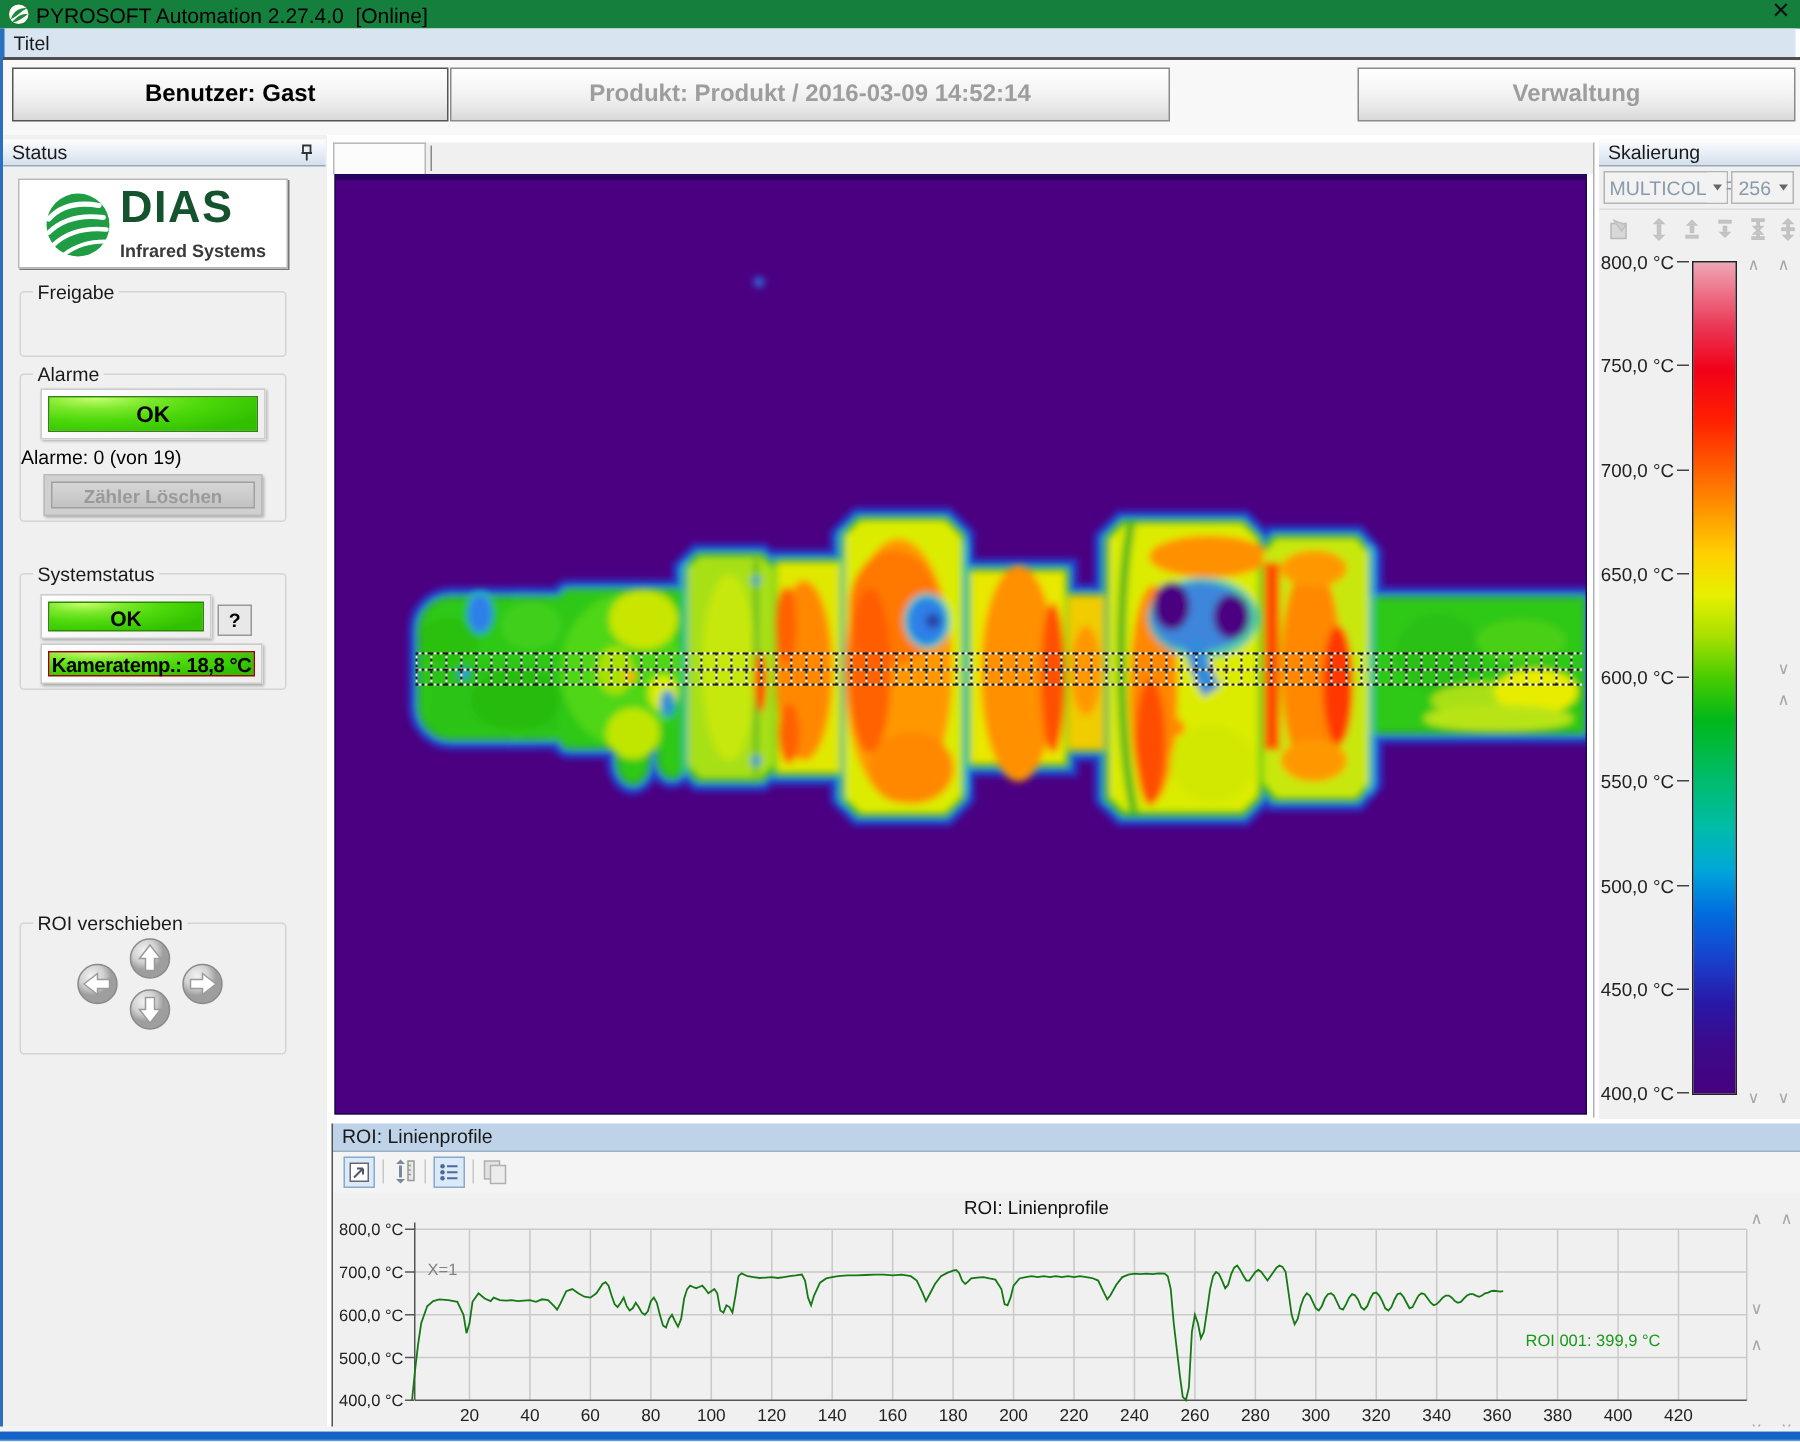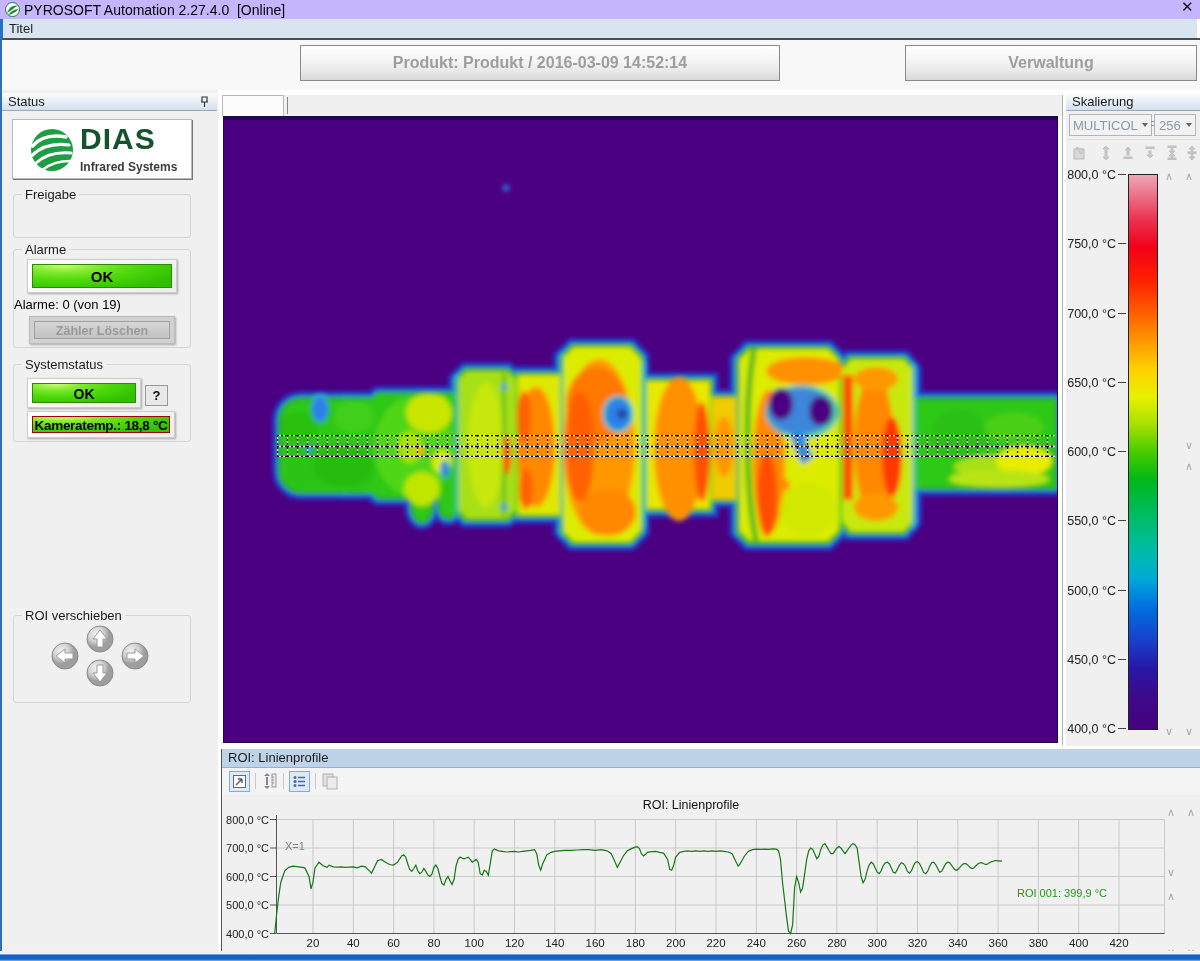--- a/index.html
+++ b/index.html
@@ -1,20 +1,20 @@
 <!DOCTYPE html>
 <html><head>
 <meta charset="utf-8">
 <style>
 * { margin:0; padding:0; box-sizing:border-box; }
 html,body { width:1200px; height:961px; overflow:hidden; }
 body { font-family:"Liberation Sans", sans-serif; background:#ffffff; position:relative; }
 .abs { position:absolute; }
 
-#titlebar { left:0; top:0; width:1200px; height:19px; background:#c4b5fd; }
+#titlebar { left:0; top:0; width:1200px; height:19px; background:#15803d; }
 #titletext { left:24px; top:2px; font-size:14px; color:#000; }
 #closex { left:1181px; top:-2px; font-size:15px; color:#111; }
 #menubar { left:1px; top:19px; width:1196px; height:19px; background:#d9e4f1; border-left:2px solid #2a6fc0; }
 #menubar span { position:absolute; left:6px; top:2px; font-size:13px; color:#1a1a1a; }
 #menuline { left:0px; top:38px; width:1200px; height:2px; background:#4e4e4e; }
 #btnrow { left:0; top:40px; width:1200px; height:50px; background:#f8f8f8; }
 .bigbtn { position:absolute; top:5px; height:36px; border:1px solid #8a8a8a; background:linear-gradient(#ffffff 0%,#f4f4f4 45%,#e8e8e8 75%,#d8d8d8 100%); text-align:center; font-size:16px; font-weight:bold; line-height:34px; color:#9d9d9d; box-shadow:inset 0 1px 0 #fff; }
 #btn1 { left:8px; width:291px; color:#000; border-color:#555; }
 #btn2 { left:300px; width:480px; }
 #btn3 { left:905px; width:292px; }
@@ -57,20 +57,21 @@
       <path d="M3 13 Q6 9 9 8 Q11.5 7 13.5 7.5 Q11 9.5 8.5 11 Q6 12.5 3 13Z" fill="#1c8a38"></path>
     </svg>
   <span class="abs" id="titletext">PYROSOFT Automation 2.27.4.0&nbsp; [Online]</span>
   <span class="abs" id="closex">✕</span>
 </div>
 <div class="abs" id="menubar">
     <span>Titel</span>
   </div>
 <div class="abs" id="menuline"></div>
 <div class="abs" id="btnrow">
+  <div class="bigbtn" id="btn1">Benutzer: Gast</div>
   <div class="bigbtn" id="btn2">Produkt: Produkt / 2016-03-09 14:52:14</div>
   <div class="bigbtn" id="btn3">Verwaltung</div>
 </div>
 <div class="abs" id="leftpanel">
   <div class="phead" id="statushead">Status<svg style="position:absolute;right:7px;top:3px" width="10" height="12" viewBox="0 0 10 12">
         <path d="M2 1 h5 v5 h-5 z M1 6 h7 M4.5 6 v5" stroke="#333" stroke-width="1.2" fill="none"></path>
       </svg></div>
 
   <div class="abs" style="left:10px;top:29px;width:180px;height:60px;background:#fff;border:1px solid #b8b8b8;box-shadow:1px 1px 0 #777;">
     <svg style="position:absolute;left:17px;top:8px" width="44" height="44" viewBox="0 0 44 44">
@@ -94,21 +95,21 @@
     <div class="gtitle">Alarme</div>
     <div class="gbwrap" style="left:13px;top:9px;width:150px;height:34px;">
         <div class="gface" style="font-size:15px;color:#000;line-height:24px;">OK</div>
       </div>
     <div class="abs" style="left:0;top:47px;width:178px;text-align:left;font-size:13px;font-weight:normal;color:#000;">Alarme: 0 (von 19)</div>
     <div class="gbwrap" style="left:15px;top:66px;width:146px;height:28px;background:#d0d0d0;border-color:#bbb;">
         <div class="grayface" style="font-size:12.5px;line-height:18px;">Zähler Löschen</div>
       </div>
   </div>
 
-  <div class="groupbox" style="left:11px;top:274px;width:178px;height:78px;">
+  <div class="groupbox" style="left:11px;top:292px;width:178px;height:78px;">
     <div class="gtitle">Systemstatus</div>
     <div class="gbwrap" style="left:13px;top:13px;width:114px;height:30px;">
         <div class="gface" style="font-size:14px;color:#000;line-height:20px;">OK</div>
       </div>
     <div class="abs" style="left:131px;top:20px;width:23px;height:21px;background:#e8e8e8;border:1px solid #999;text-align:center;font-size:13px;font-weight:bold;line-height:19px;">?</div>
     <div class="gbwrap" style="left:13px;top:46px;width:148px;height:27px;">
         <div class="gface" style="font-size:13.5px;color:#000;line-height:17px;border:1px solid #a00000;white-space:nowrap;letter-spacing:-0.3px;">Kameratemp.: 18,8 °C</div>
       </div>
   </div>
 

